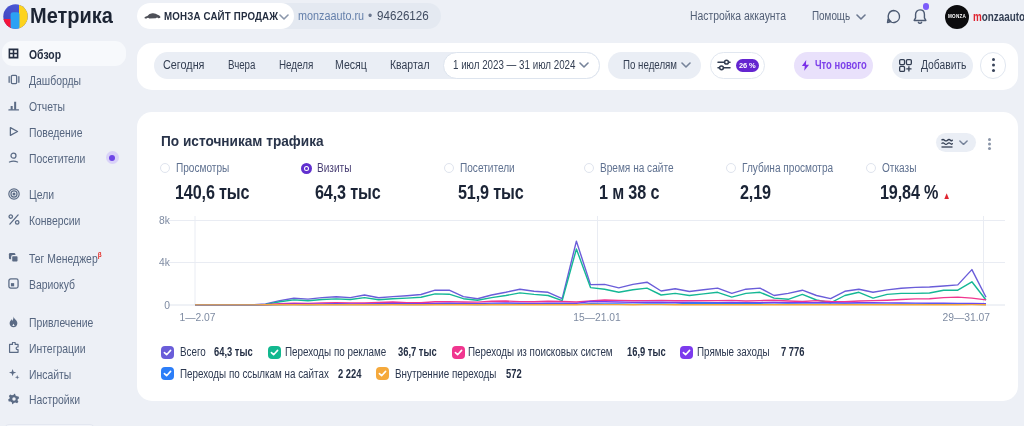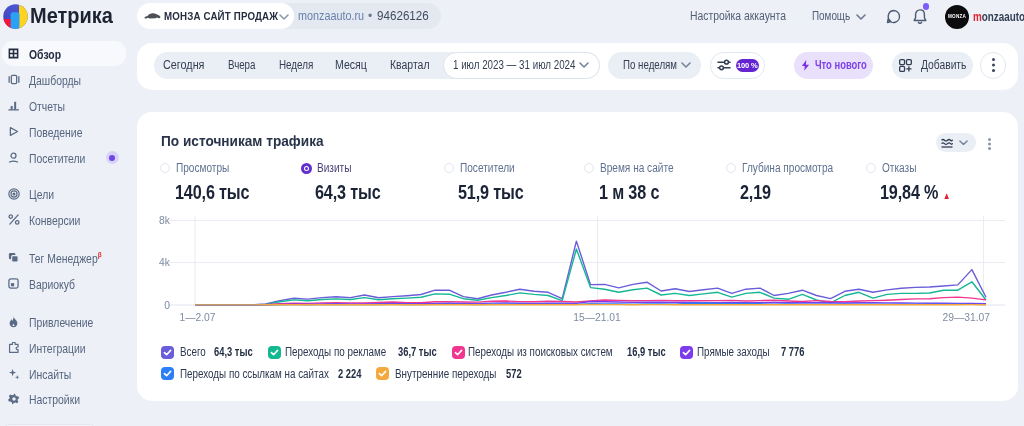--- a/index.html
+++ b/index.html
@@ -165,21 +165,21 @@
 <div class="abs" style="left:622.8px;top:65px;font-size:12.3px;font-weight:normal;color:#333e52;white-space:nowrap;transform:translateY(-50%) scaleX(0.79);transform-origin:0 50%;letter-spacing:0px;">По неделям</div>
 <svg class="abs" style="left:680.7px;top:62px" width="10" height="6.0" viewBox="0 0 10 6">
     <path d="M1 1 L5 5 L9 1" fill="none" stroke="#76839a" stroke-width="1.6" stroke-linecap="round" stroke-linejoin="round"></path>
   </svg>
 <div class="pill" style="left:710px;top:51.5px;width:55px;height:27px;background:#fff;border:1px solid #e1e7f0"></div>
 <svg class="abs" style="left:717px;top:58px" width="14" height="14" viewBox="0 0 14 14" stroke="#333e52" stroke-width="1.5" stroke-linecap="round" fill="none">
  <path d="M1 4.2 L13 4.2 M1 9.8 L13 9.8"></path>
     <circle cx="9.5" cy="4.2" r="1.9" fill="#fff"></circle>
     <circle cx="4.5" cy="9.8" r="1.9" fill="#fff"></circle>
   </svg>
-<div class="pill" style="left:736px;top:58.5px;width:22.5px;height:13px;background:#6425d0;color:#fff;font-size:7.5px;font-weight:bold;text-align:center;line-height:13px;letter-spacing:-0.2px">100 %</div>
+<div class="pill" style="left:736px;top:58.5px;width:22.5px;height:13px;background:#6425d0;color:#fff;font-size:7.5px;font-weight:bold;text-align:center;line-height:13px;letter-spacing:-0.2px">26 %</div>
 <div class="pill" style="left:794px;top:51.5px;width:79px;height:27px;background:#e9e1fb"></div>
 <svg class="abs" style="left:800.8px;top:58.5px" width="9" height="13" viewBox="0 0 10 13">
     <path d="M5.8 0.5 L1 7 L4.2 7 L3.6 12.3 L9 5.6 L5.5 5.6 Z" fill="#7a30e8"></path>
   </svg>
 <div class="abs" style="left:815.3px;top:65px;font-size:12.3px;font-weight:bold;color:#7d41ea;white-space:nowrap;transform:translateY(-50%) scaleX(0.765);transform-origin:0 50%;letter-spacing:0px;">Что нового</div>
 <div class="pill" style="left:892px;top:51.5px;width:81px;height:27px;background:#eaeef5"></div>
 <svg class="abs" style="left:899px;top:58.5px" width="13" height="13" viewBox="0 0 13 13">
  <rect x="0.65" y="0.65" width="4.9" height="4.9" rx="1.2" fill="none" stroke="#333e52" stroke-width="1.3"></rect>
  <rect x="7.45" y="0.65" width="4.9" height="4.9" rx="1.2" fill="none" stroke="#333e52" stroke-width="1.3"></rect>
  <rect x="0.65" y="7.45" width="4.9" height="4.9" rx="1.2" fill="none" stroke="#333e52" stroke-width="1.3"></rect>

